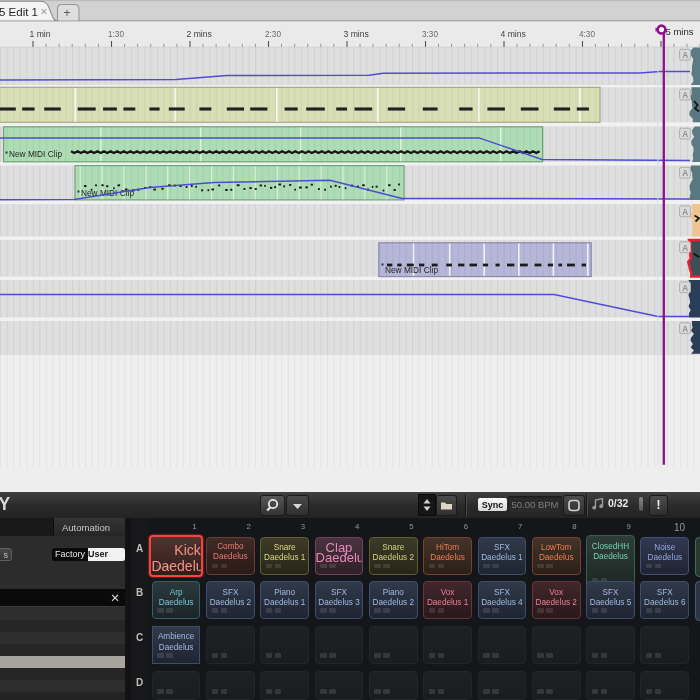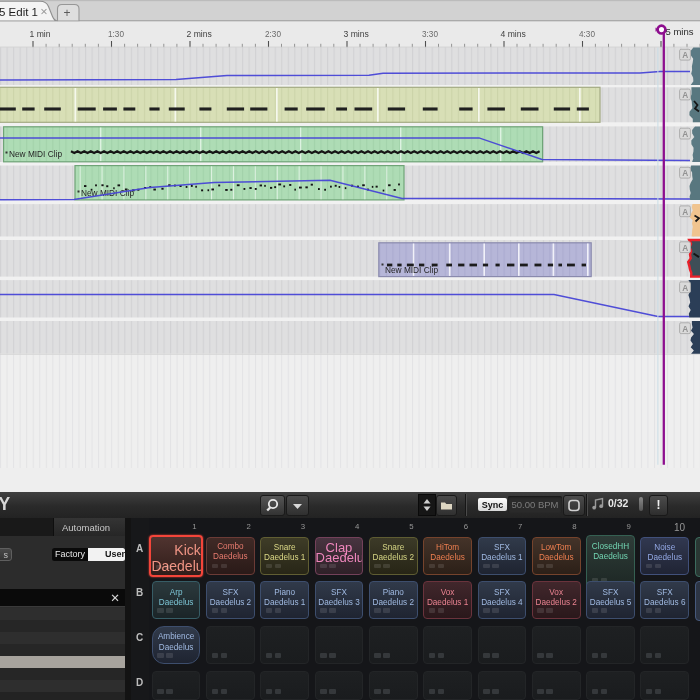--- a/index.html
+++ b/index.html
@@ -319,21 +319,21 @@
 <div style="position:absolute;left:639px;top:5px;width:4px;height:14px;background:linear-gradient(#888,#555);border-radius:2px"></div>
 <div style="position:absolute;left:649px;top:3px;width:17px;height:19px;background:linear-gradient(#4c4c4c,#2e2e2e);border:1px solid #191919;border-radius:3px;text-align:center;color:#f0f0f0;font-weight:bold;font-size:12px;line-height:19px">!</div>
 </div>
 <div style="position:absolute;left:0;top:517.5px;width:700px;height:182.5px;background:#151619"></div>
 <div style="position:absolute;left:0;top:517.5px;width:131px;height:182.5px;background:#2c2c2c">
 <div style="position:absolute;left:0;top:0;width:131px;height:18.5px;background:#191919"></div>
 <div style="position:absolute;left:53px;top:0;width:78px;height:18.5px;background:linear-gradient(#343434,#262626);border-left:1px solid #0e0e0e"></div>
 <div style="position:absolute;left:53px;top:0;width:66px;height:18.5px;text-align:center;font-size:9.5px;color:#c9c9c9;line-height:19px">Automation</div>
 <div style="position:absolute;left:-8px;top:30px;width:20px;height:13px;background:linear-gradient(#484848,#353535);border:1px solid #5f5f5f;border-radius:3px;font-size:9px;color:#c0c0c0;text-align:right;padding-right:3px;line-height:12.5px;box-sizing:border-box">s</div>
 <div style="position:absolute;left:52px;top:30px;width:36px;height:13.5px;background:#0a0a0a;border-radius:2.5px 0 0 2.5px;text-align:center;font-size:9px;color:#e8e8e8;line-height:13.5px">Factory</div>
-<div style="position:absolute;left:88px;top:30px;width:37px;height:13.5px;background:#f2f2f2;border-radius:0 2.5px 2.5px 0;text-align:right;font-size:9px;color:#161616;line-height:13.5px;font-weight:bold">User</div>
+<div style="position:absolute;left:88px;top:30px;width:37px;height:13.5px;background:#f2f2f2;border-radius:0 2.5px 2.5px 0;text-align:left;font-size:9px;color:#161616;line-height:13.5px;font-weight:bold">User</div>
 <div style="position:absolute;left:0;top:71.5px;width:125px;height:16.5px;background:#0a0a0a;border-bottom:1px solid #3a3a3a">
         <div style="position:absolute;right:5px;top:2px;font-size:11.5px;color:#d8d8d8">✕</div>
       </div>
 <div style="position:absolute;left:0;top:90.5px;width:125px;height:12px;background:#2e2e2e"></div>
 <div style="position:absolute;left:0;top:102.5px;width:125px;height:12px;background:#262626"></div>
 <div style="position:absolute;left:0;top:114.5px;width:125px;height:12px;background:#2e2e2e"></div>
 <div style="position:absolute;left:0;top:126.5px;width:125px;height:12px;background:#262626"></div>
 <div style="position:absolute;left:0;top:138.5px;width:125px;height:12px;background:#a7a39d"></div>
 <div style="position:absolute;left:0;top:150.5px;width:125px;height:12px;background:#262626"></div>
 <div style="position:absolute;left:0;top:162.5px;width:125px;height:12px;background:#2e2e2e"></div>
@@ -448,21 +448,21 @@
 <div style="position:absolute;left:586.1px;top:581.3px;width:48.8px;height:38.2px;box-sizing:border-box;background:linear-gradient(#313a4a,#1f2431);border:1px solid #3d4e6d;border-radius:4px;overflow:hidden">
       <div style="text-align:center;font-size:8.2px;color:#a0bae2;padding-top:5.5px;line-height:10.2px">SFX<br>Daedelus 5</div>
       <div style="position:absolute;left:4.5px;bottom:5.5px;width:6.5px;height:4.5px;background:#ffffff1c;border-radius:1px"></div>
       <div style="position:absolute;left:13.5px;bottom:5.5px;width:6.5px;height:4.5px;background:#ffffff1c;border-radius:1px"></div>
     </div>
 <div style="position:absolute;left:640.4px;top:581.3px;width:48.8px;height:38.2px;box-sizing:border-box;background:linear-gradient(#313a4a,#1f2431);border:1px solid #3d4e6d;border-radius:4px;overflow:hidden">
       <div style="text-align:center;font-size:8.2px;color:#a0bae2;padding-top:5.5px;line-height:10.2px">SFX<br>Daedelus 6</div>
       <div style="position:absolute;left:4.5px;bottom:5.5px;width:6.5px;height:4.5px;background:#ffffff1c;border-radius:1px"></div>
       <div style="position:absolute;left:13.5px;bottom:5.5px;width:6.5px;height:4.5px;background:#ffffff1c;border-radius:1px"></div>
     </div>
-<div style="position:absolute;left:151.7px;top:625.9px;width:48.8px;height:38.2px;box-sizing:border-box;background:linear-gradient(#313a4a,#1f2431);border:1px solid #3d4e6d;border-radius:12px;overflow:hidden">
+<div style="position:absolute;left:151.7px;top:625.9px;width:48.8px;height:38.2px;box-sizing:border-box;background:linear-gradient(#313a4a,#1f2431);border:1px solid #3d4e6d;border-radius:0;overflow:hidden">
       <div style="text-align:center;font-size:8.2px;color:#a0bae2;padding-top:5.5px;line-height:10.2px">Ambience<br>Daedelus</div>
       <div style="position:absolute;left:4.5px;bottom:5.5px;width:6.5px;height:4.5px;background:#ffffff1c;border-radius:1px"></div>
       <div style="position:absolute;left:13.5px;bottom:5.5px;width:6.5px;height:4.5px;background:#ffffff1c;border-radius:1px"></div>
     </div>
 <div style="position:absolute;left:206.0px;top:625.9px;width:48.8px;height:38.2px;box-sizing:border-box;background:linear-gradient(#1e2022,#1a1c1e);border:1px solid #232527;border-radius:4px">
       <div style="position:absolute;left:4.5px;bottom:5.5px;width:6.5px;height:4.5px;background:#35383b;border-radius:1px"></div>
       <div style="position:absolute;left:13.5px;bottom:5.5px;width:6.5px;height:4.5px;background:#35383b;border-radius:1px"></div>
     </div>
 <div style="position:absolute;left:260.3px;top:625.9px;width:48.8px;height:38.2px;box-sizing:border-box;background:linear-gradient(#1e2022,#1a1c1e);border:1px solid #232527;border-radius:4px">
       <div style="position:absolute;left:4.5px;bottom:5.5px;width:6.5px;height:4.5px;background:#35383b;border-radius:1px"></div>

